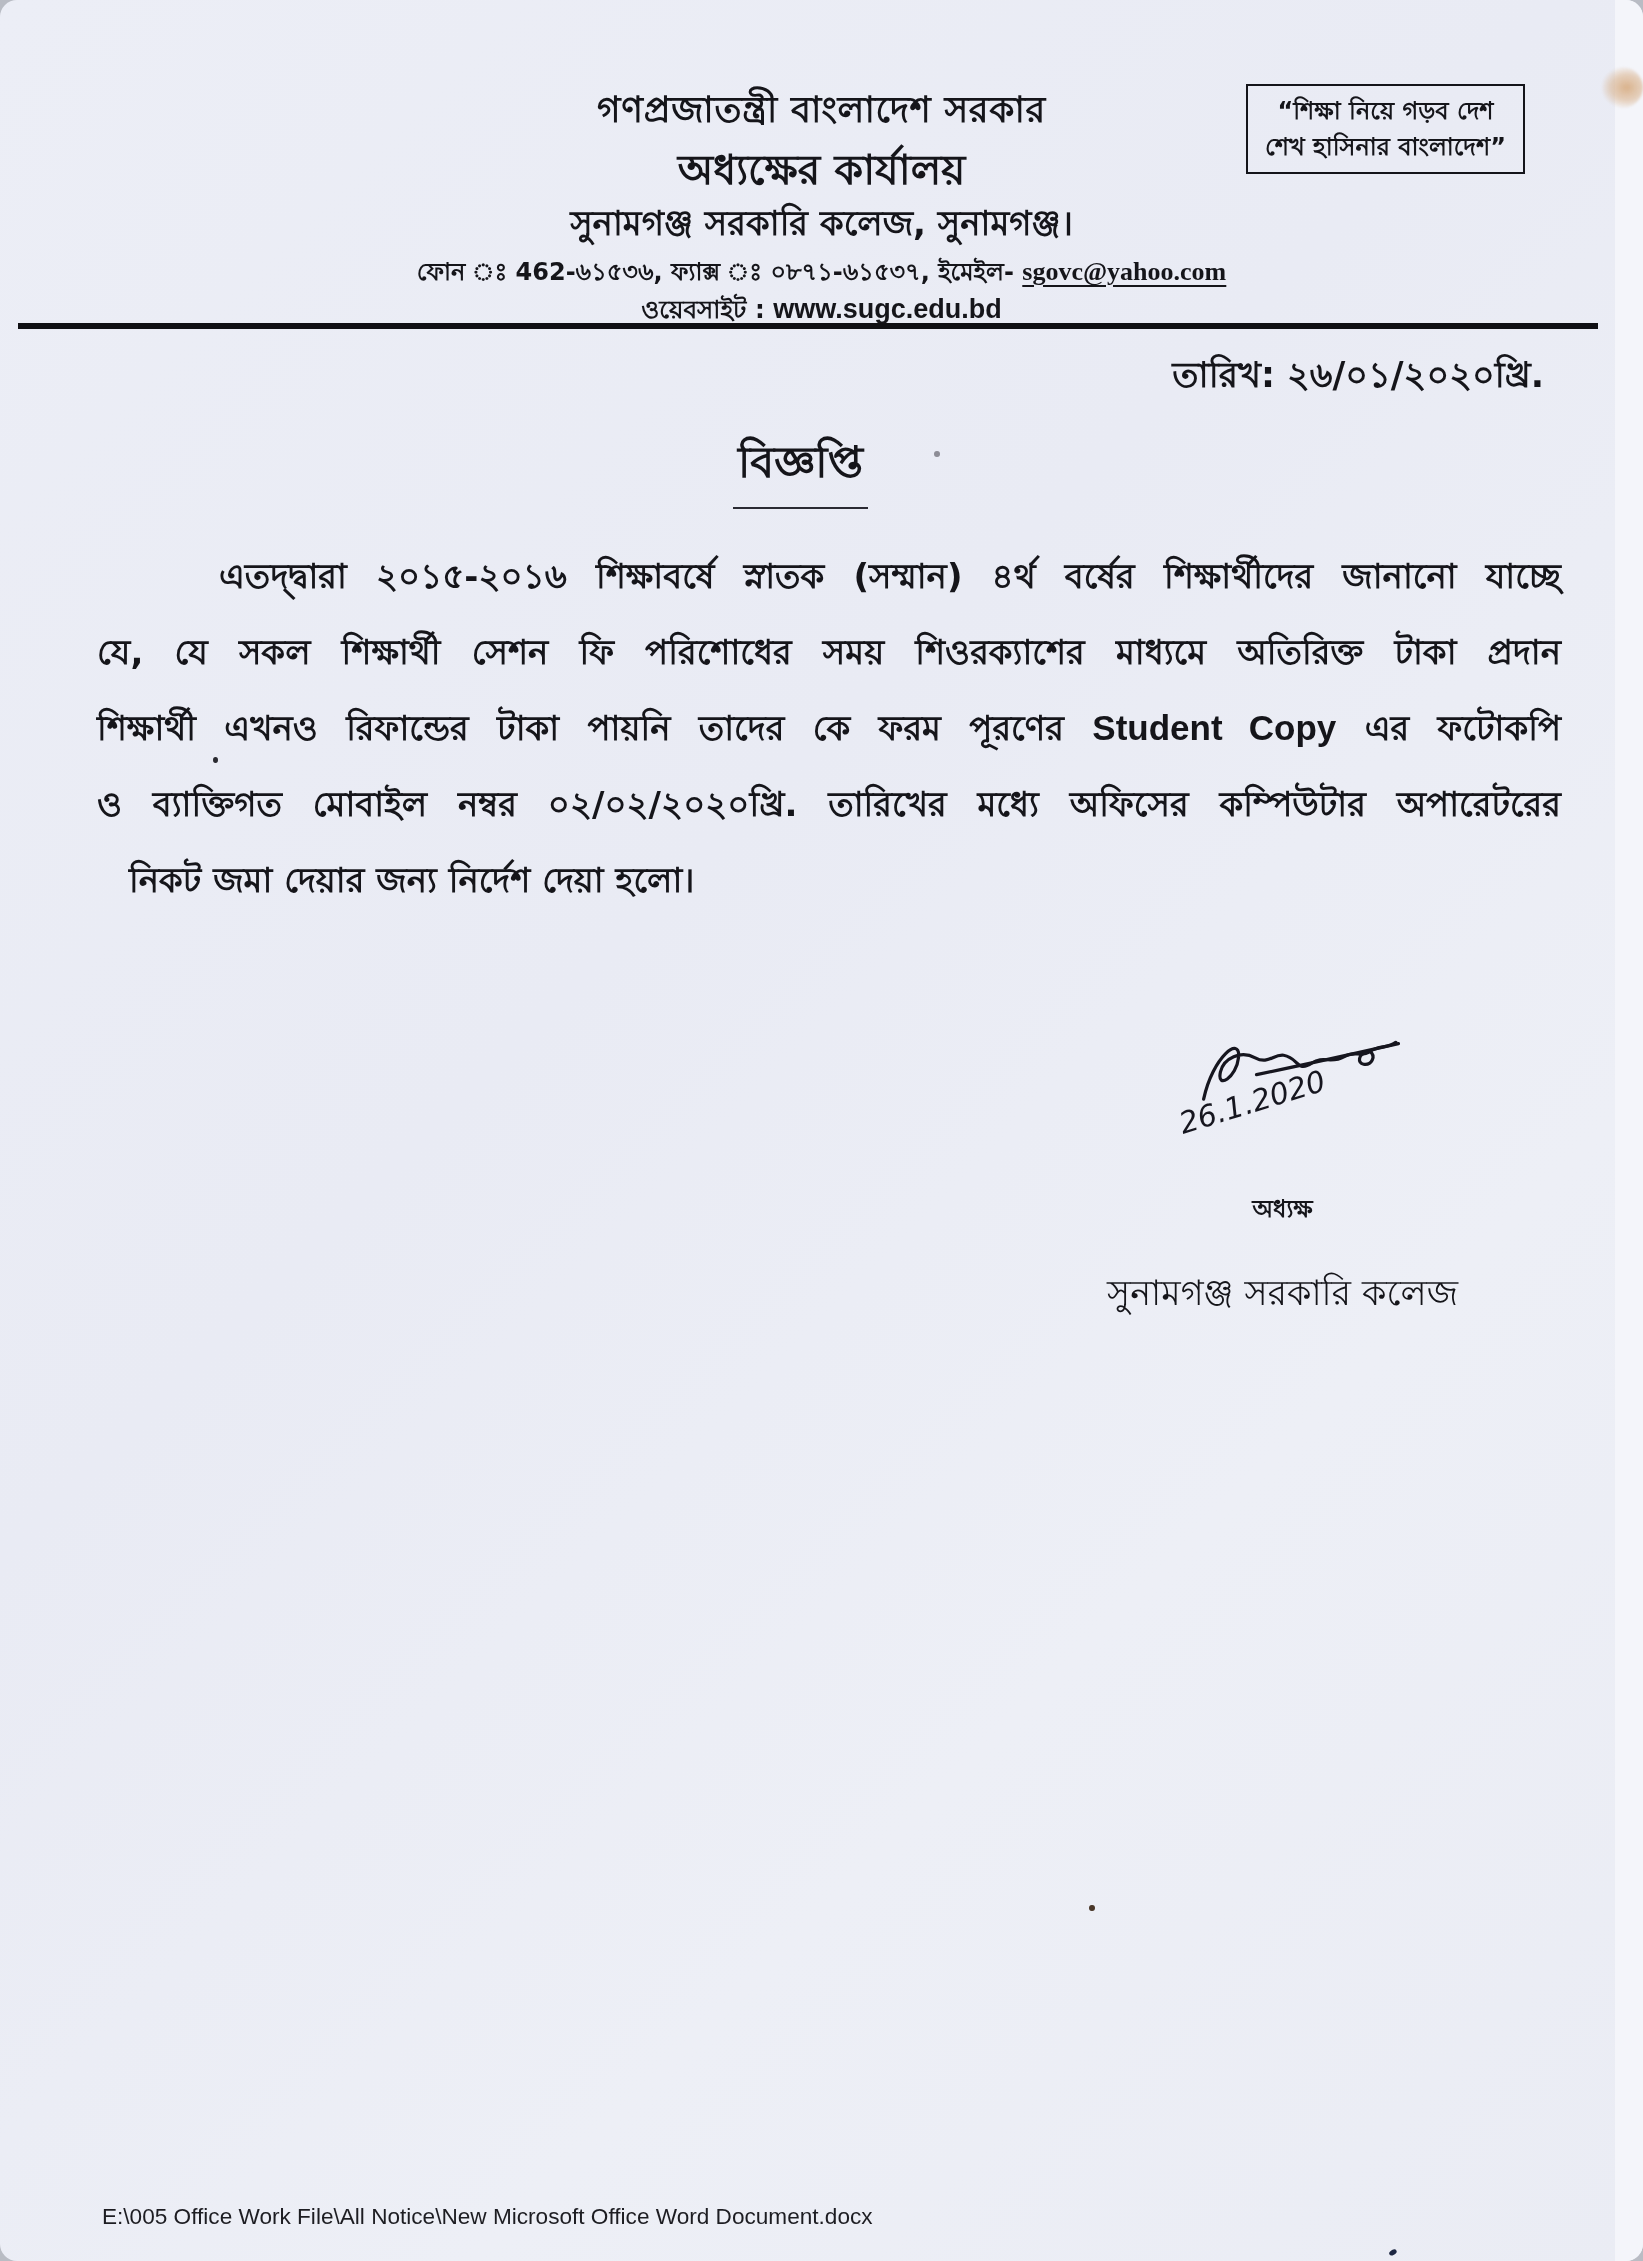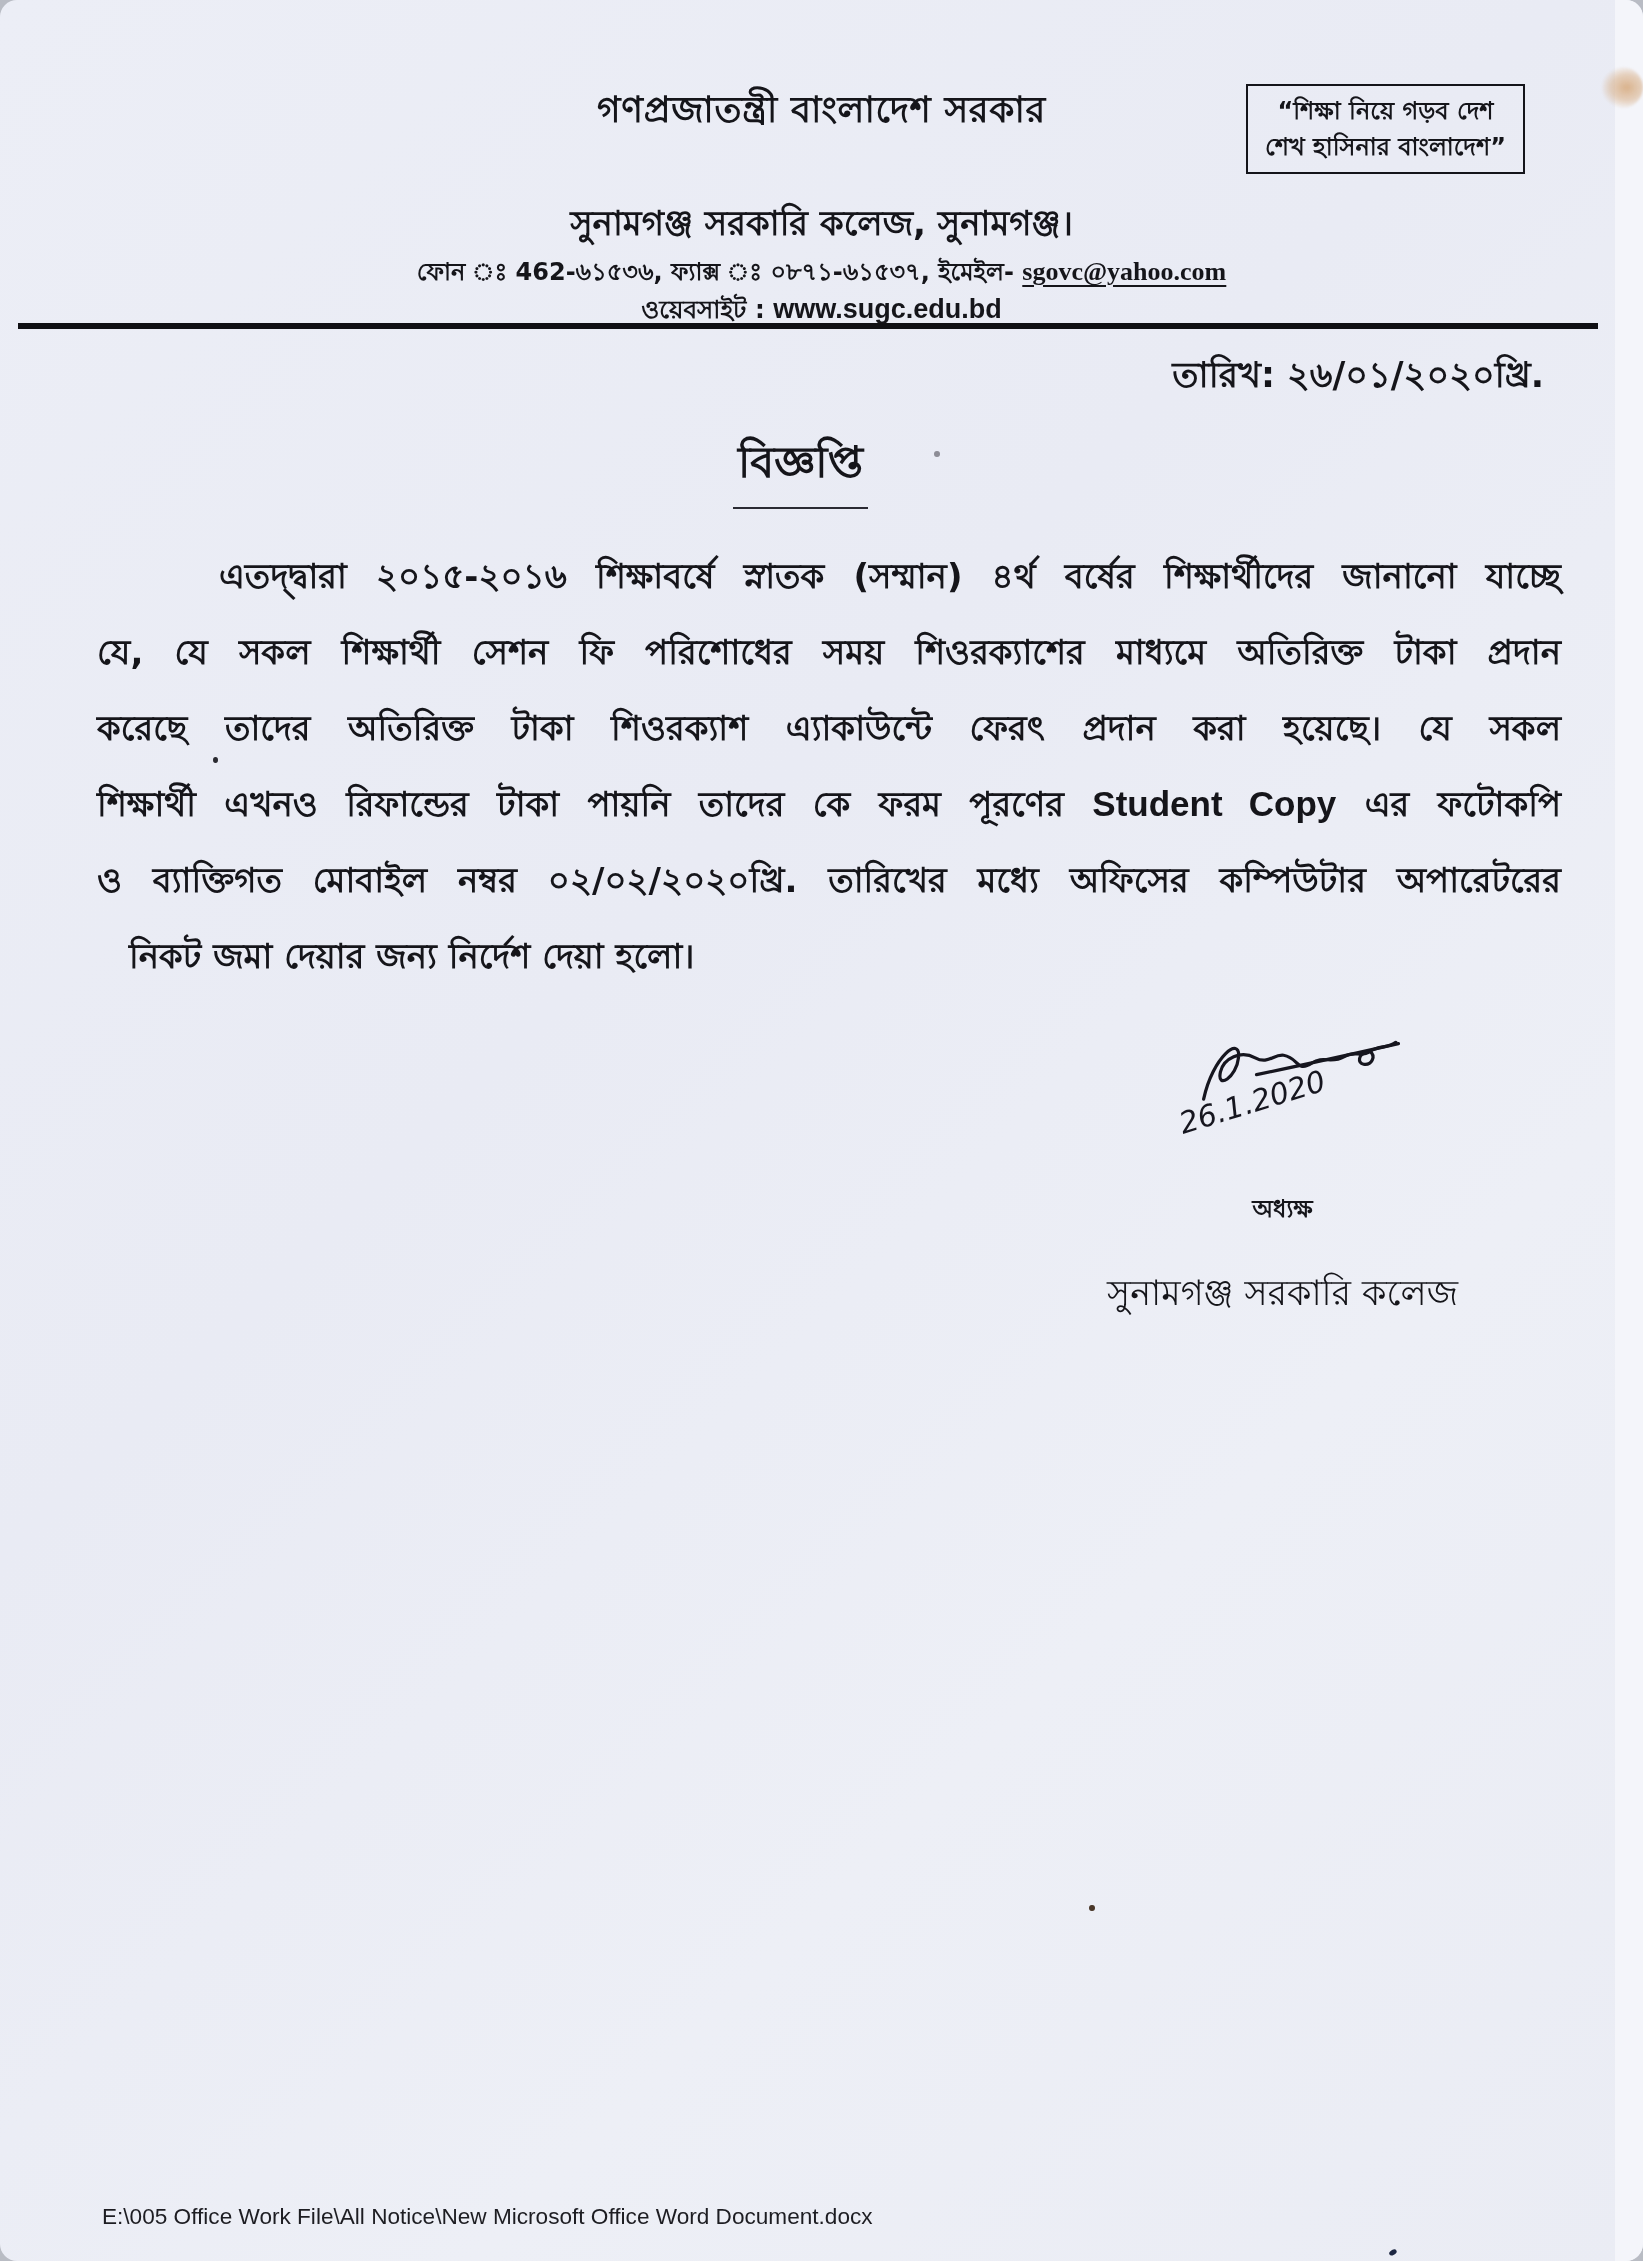--- a/index.html
+++ b/index.html
@@ -78,41 +78,41 @@
 <div class="page">
 
   <div class="edge-strip"></div>
   <div class="stain"></div>
   <div class="speck" style="left:934px;top:451px;width:5.8px;height:5.8px;background:#8d8d96;"></div>
   <div class="speck" style="left:1089px;top:1905px;width:5.8px;height:6.4px;background:#4a382a;"></div>
   <div class="speck" style="left:1389px;top:2250px;width:7.7px;height:5.2px;background:#1d2742;transform:rotate(-30deg);"></div>
   <div class="speck" style="left:213px;top:757px;width:5.2px;height:6.4px;background:#2a2a30;"></div>
 
   <div class="hdr hdr-govt">গণপ্রজাতন্ত্রী বাংলাদেশ সরকার</div>
+  <div class="hdr hdr-office">অধ্যক্ষের কার্যালয়</div>
   <div class="hdr hdr-college">সুনামগঞ্জ সরকারি কলেজ,  সুনামগঞ্জ।</div>
   <div class="hdr hdr-contact"><span>ফোন ঃ 462-৬১৫৩৬, ফ্যাক্স ঃ ০৮৭১-৬১৫৩৭, ইমেইল- </span><span class="email">sgovc@yahoo.com</span></div>
   <div class="hdr hdr-website"><span>ওয়েবসাইট : </span><span class="url">www.sugc.edu.bd</span></div>
 
   <div class="slogan-box">
     <div>“শিক্ষা নিয়ে গড়ব দেশ</div>
     <div>শেখ হাসিনার বাংলাদেশ”</div>
   </div>
 
   <div class="rule"></div>
 
   <div class="date-line">তারিখ: ২৬/০১/২০২০খ্রি.</div>
 
   <div class="notice-title">
     <span>বিজ্ঞপ্তি</span>
   </div>
 
   <div class="body-block">
     <div class="bline first">এতদ্দ্বারা ২০১৫-২০১৬ শিক্ষাবর্ষে স্নাতক (সম্মান) ৪র্থ বর্ষের শিক্ষার্থীদের জানানো যাচ্ছে</div>
     <div class="bline">যে, যে সকল শিক্ষার্থী সেশন ফি পরিশোধের সময় শিওরক্যাশের মাধ্যমে অতিরিক্ত টাকা প্রদান</div>
-    <div class="bline">করেছে তাদের অতিরিক্ত টাকা শিওরক্যাশ এ্যাকাউন্টে ফেরৎ প্রদান করা হয়েছে। যে সকল</div>
     <div class="bline"><span>শিক্ষার্থী এখনও রিফান্ডের টাকা পায়নি তাদের কে ফরম পূরণের </span><span class="latin-bold">Student Copy</span><span> এর ফটোকপি</span></div>
     <div class="bline">ও ব্যাক্তিগত মোবাইল নম্বর ০২/০২/২০২০খ্রি. তারিখের মধ্যে অফিসের কম্পিউটার অপারেটরের</div>
     <div class="bline last">নিকট জমা দেয়ার জন্য নির্দেশ দেয়া হলো।</div>
   </div>
 
   <svg class="sig-svg" width="226" height="129" viewBox="0 0 350 200">
     <g fill="none" stroke="#16161f" stroke-width="5" stroke-linecap="round">
       <path d="M38,118 C52,52 96,18 92,54 C89,84 58,104 64,76 C69,54 96,42 118,54 C138,65 146,48 162,50 C186,54 182,78 206,62 C224,50 236,64 256,52 C272,42 282,54 296,44 C310,34 324,40 336,30"></path>
       <path d="M120,80 C180,68 260,50 340,32"></path>
       <path d="M296,44 c10,8 2,22 -10,20 c-10,-2 -8,-16 4,-18"></path>

